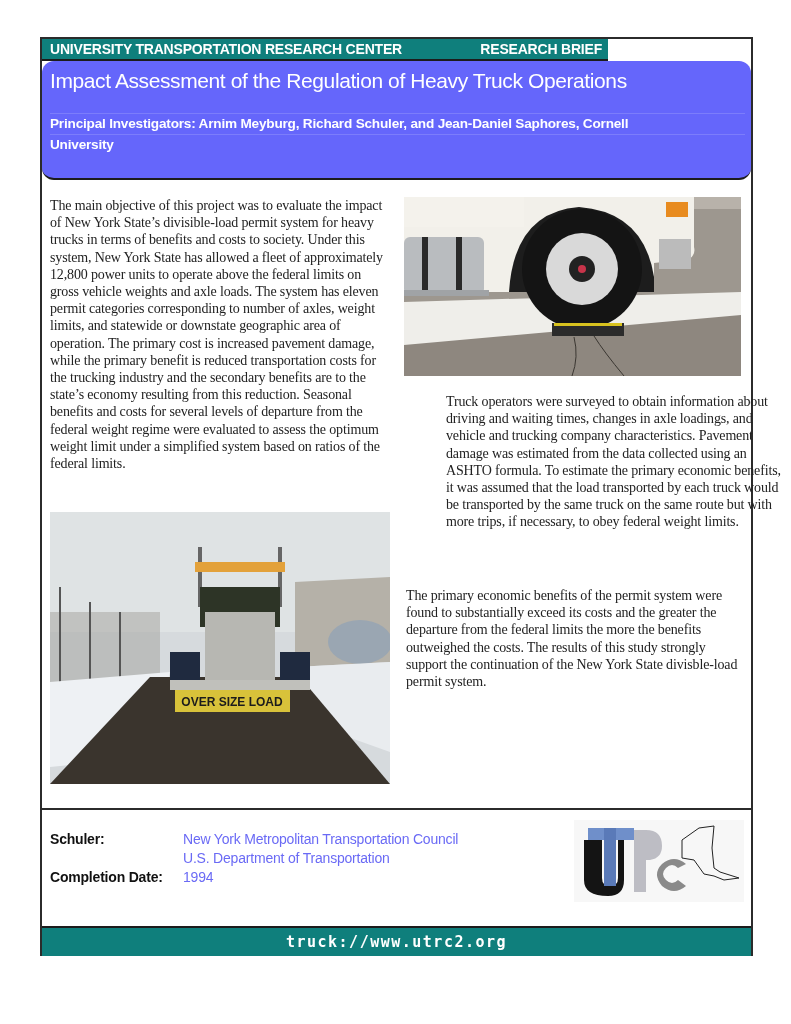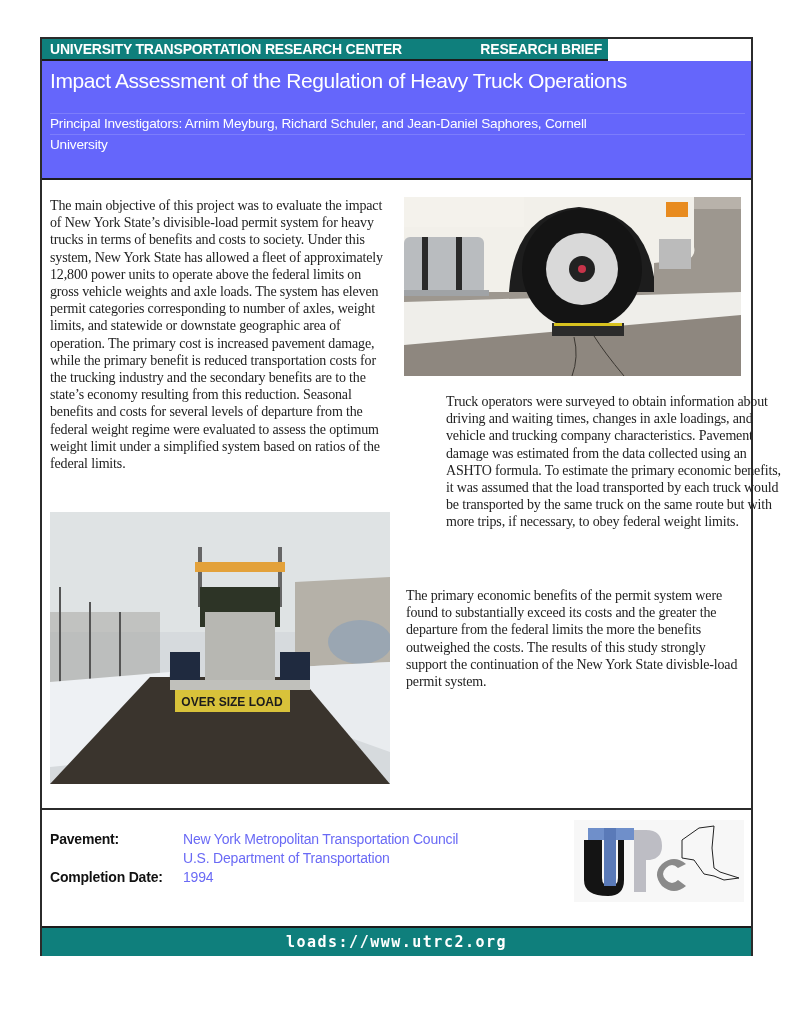--- a/index.html
+++ b/index.html
@@ -1,23 +1,23 @@
 <!DOCTYPE html>
 <html><head>
 <meta charset="utf-8">
 <style>
   html, body { margin:0; padding:0; background:#ffffff; }
   body { width:791px; height:1024px; position:relative; overflow:hidden; font-family:"Liberation Sans", sans-serif; }
   .frame { position:absolute; left:40px; top:37px; width:709px; height:915px; border:2px solid #2b2b2b; box-sizing:content-box; }
   .topbar { position:absolute; left:0; top:0; width:566px; height:20px; background:#0f7f7c; border-bottom:2px solid #1c1c1c; color:#fff; font-weight:bold; font-size:14px; line-height:20px; letter-spacing:-0.2px; }
   .topbar .l { position:absolute; left:8px; }
   .topbar .r { position:absolute; right:6px; }
-  .titlebox { position:absolute; left:0; top:22px; width:709px; height:117px; background:#6566fb; border-bottom:2px solid #1c1c1c; }
+  .titlebox { position:absolute; left:0; top:22px; width:709px; height:117px; background:#6566fb; border-bottom:2px solid #1c1c1c;border-radius:12px; }
   .title { position:absolute; left:8px; top:8px; color:#fff; font-size:21px; letter-spacing:-0.4px; }
-  .pi { position:absolute; left:8px; top:52px; width:695px; color:#fff; font-weight:normal; font-size:13.6px; line-height:20px; letter-spacing:-0.2px; border-top:1px solid #7c7dfb; }
+  .pi { position:absolute; left:8px; top:52px; width:695px; color:#fff; font-weight:bold; font-size:13.6px; line-height:20px; letter-spacing:-0.2px; border-top:1px solid #7c7dfb; }
   .pi .underline { border-bottom:1px solid #7c7dfb; }
   .body-text { font-family:"Liberation Serif", serif; font-size:14px; line-height:17.2px; color:#222; letter-spacing:-0.15px; }
   .col1 { position:absolute; left:8px; top:158px; width:336px; }
   .col2a { position:absolute; left:364px; top:354px; width:340px;margin-left:40px; }
   .col2b { position:absolute; left:364px; top:548px; width:340px; }
   .photo1 { position:absolute; left:362px; top:158px; width:337px; height:179px; overflow:hidden; }
   .photo2 { position:absolute; left:8px; top:473px; width:340px; height:272px; overflow:hidden; }
   .divider { position:absolute; left:0; top:769px; width:709px; height:2px; background:#2b2b2b; }
   .sponsors { position:absolute; left:8px; top:790px; width:520px; font-size:14px; line-height:20px; }
   .lbl { position:absolute; left:0; color:#111; font-weight:bold; letter-spacing:-0.2px; }
@@ -110,21 +110,21 @@
       <rect x="230" y="140" width="30" height="30" fill="#1f2a3f"></rect>
       <rect x="120" y="168" width="140" height="10" fill="#c0c0bb"></rect>
       <rect x="125" y="178" width="115" height="22" fill="#d8c23a"></rect>
       <text x="182" y="194" font-family="Liberation Sans, sans-serif" font-weight="bold" font-size="12" fill="#1c1c1c" text-anchor="middle">OVER SIZE LOAD</text>
     </svg>
   </div>
 
   <div class="divider"></div>
 
   <div class="sponsors">
-    <div class="lbl" style="top:0">Pavement:</div>
+    <div class="lbl" style="top:0">Schuler:</div>
     <div class="val" style="top:0">New York Metropolitan Transportation Council</div>
     <div class="val" style="top:19px">U.S. Department of Transportation</div>
     <div class="lbl" style="top:38px">Completion Date:</div>
     <div class="val" style="top:38px">1994</div>
   </div>
 
   <div class="logo">
     <svg width="170" height="82" viewBox="0 0 170 82">
       <rect x="0" y="0" width="170" height="82" fill="#f7f7f7"></rect>
 
@@ -135,15 +135,15 @@
 
       <path d="M60 10 H72 Q88 10 88 26 Q88 38 76 40 L72 40 V72 H60 Z" fill="#bdbdc4"></path>
 
       <path d="M112 44 Q100 34 88 44 Q78 54 88 66 Q100 76 112 66 L104 60 Q98 66 92 60 Q86 54 92 48 Q98 42 104 48 Z" fill="#8a8a8a"></path>
 
       <path d="M108 20 L125 8 L140 6 L138 28 L140 48 L146 52 L165 58 L150 60 L140 56 L130 54 L120 40 L108 38 Z" fill="none" stroke="#222" stroke-width="1"></path>
     </svg>
   </div>
 
   <div class="footer">
-    <span>loads://www.utrc2.org</span>
+    <span>truck://www.utrc2.org</span>
   </div>
 </div>
 
 </body></html>

